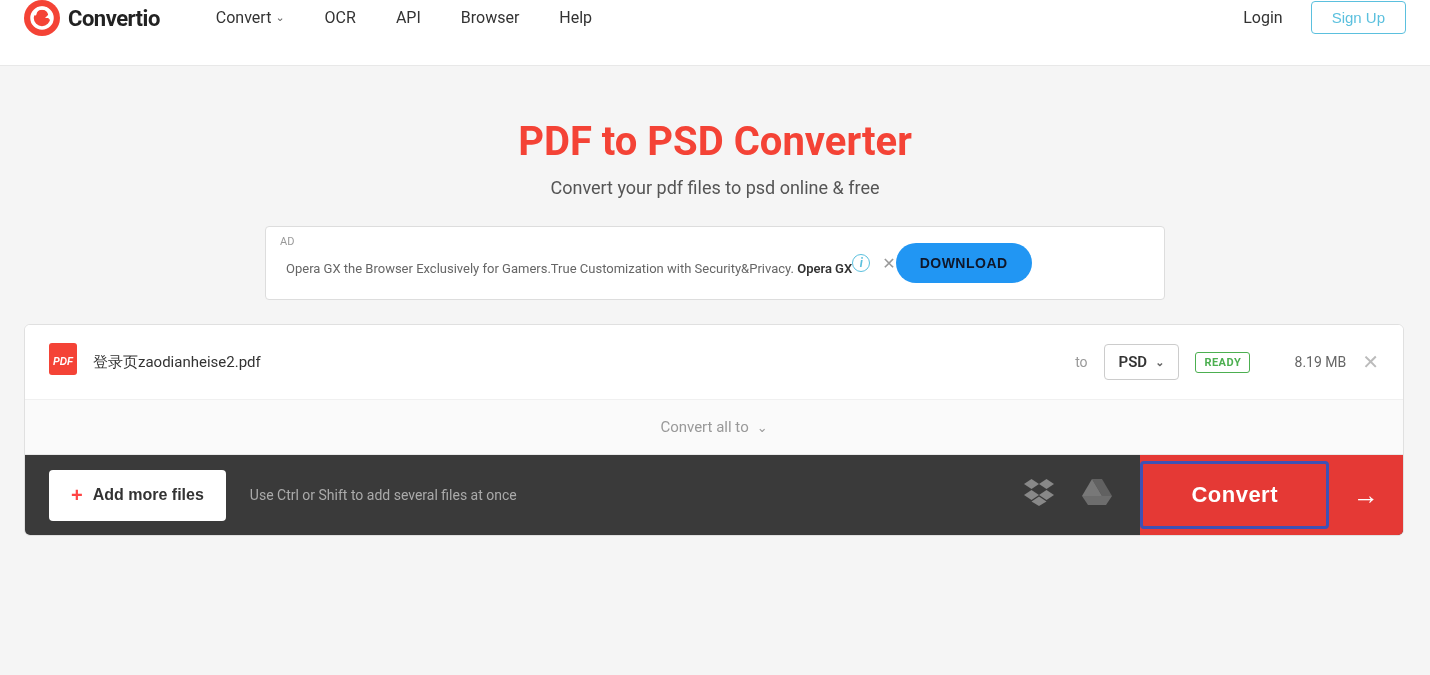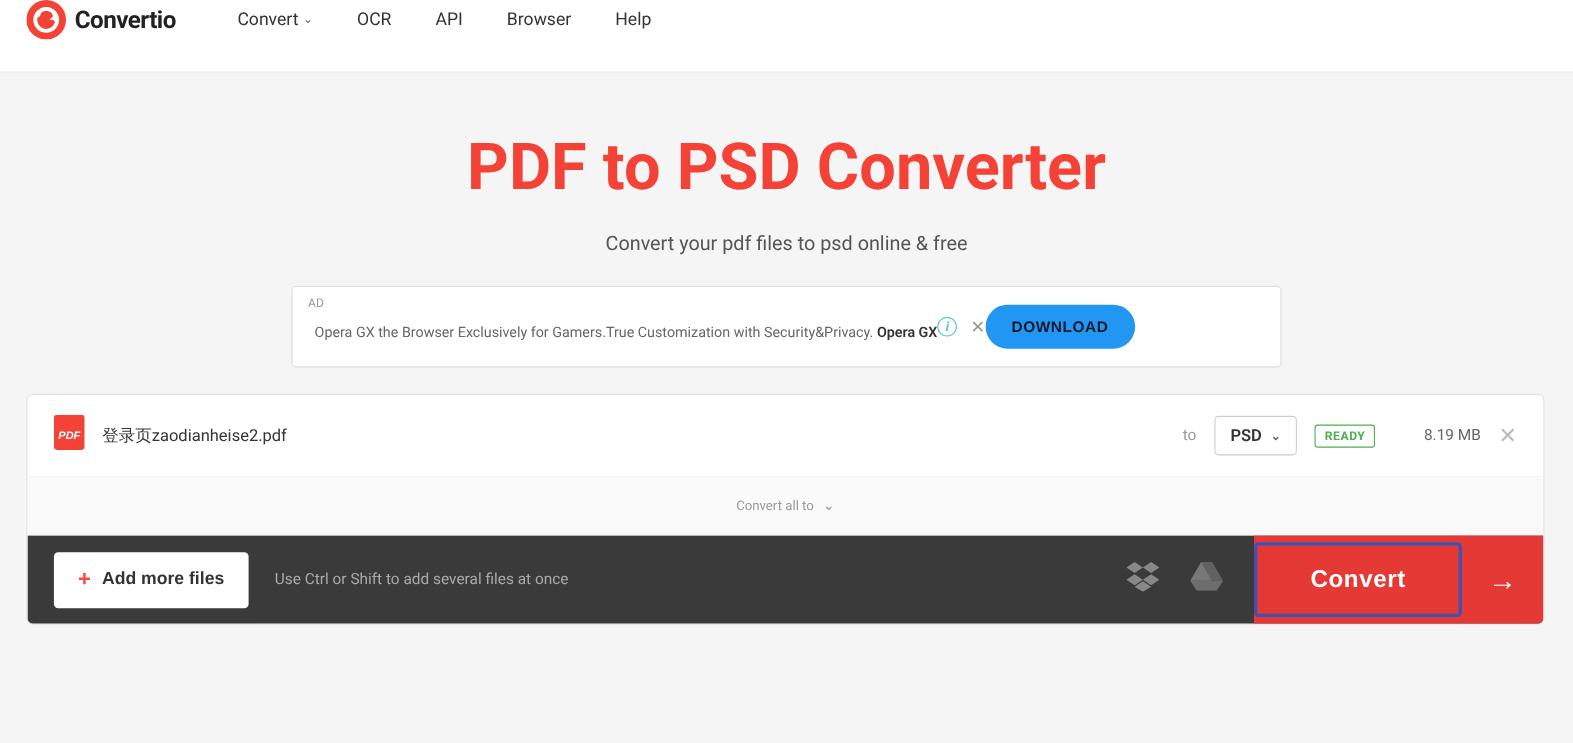--- a/index.html
+++ b/index.html
@@ -72,24 +72,24 @@
       background: transparent;
     }
 
     
     .hero {
       text-align: center;
       padding: 52px 0 28px;
       background: #f5f5f5;
     }
     .hero-title {
-      font-size: 59px;
+      font-size: 40px;
       font-weight: 700;
       color: #f44336;
-      margin-bottom: 24px;
+      margin-bottom: 12px;
     }
     .hero-subtitle {
       font-size: 18px;
       color: #555;
     }
 
     
     .ad-banner {
       max-width: 900px;
       margin: 0 auto 24px;
@@ -242,21 +242,21 @@
     .convert-all-row {
       display: flex;
       align-items: center;
       justify-content: center;
       padding: 18px 24px;
       background: #fafafa;
       gap: 8px;
       border-bottom: 1px solid #e8e8e8;
     }
     .convert-all-text {
-      font-size: 12px;
+      font-size: 15px;
       color: #999;
     }
     .convert-all-chevron {
       font-size: 13px;
       color: #999;
     }
 
     
     .bottom-bar {
       display: flex;
@@ -354,20 +354,24 @@
     <a class="nav-link">
       <span>API</span>
     </a>
     <a class="nav-link">
       <span>Browser</span>
     </a>
     <a class="nav-link">
       <span>Help</span>
     </a>
   </div>
+  <div class="navbar-right">
+    <span class="login-btn">Login</span>
+    <button class="signup-btn">Sign Up</button>
+  </div>
 </nav>
 
 <section class="hero">
   <h1 class="hero-title">PDF to PSD Converter</h1>
   <p class="hero-subtitle">Convert your pdf files to psd online &amp; free</p>
 </section>
 
 <div class="ad-banner">
   <span class="ad-label">AD</span>
   <div class="ad-content">

